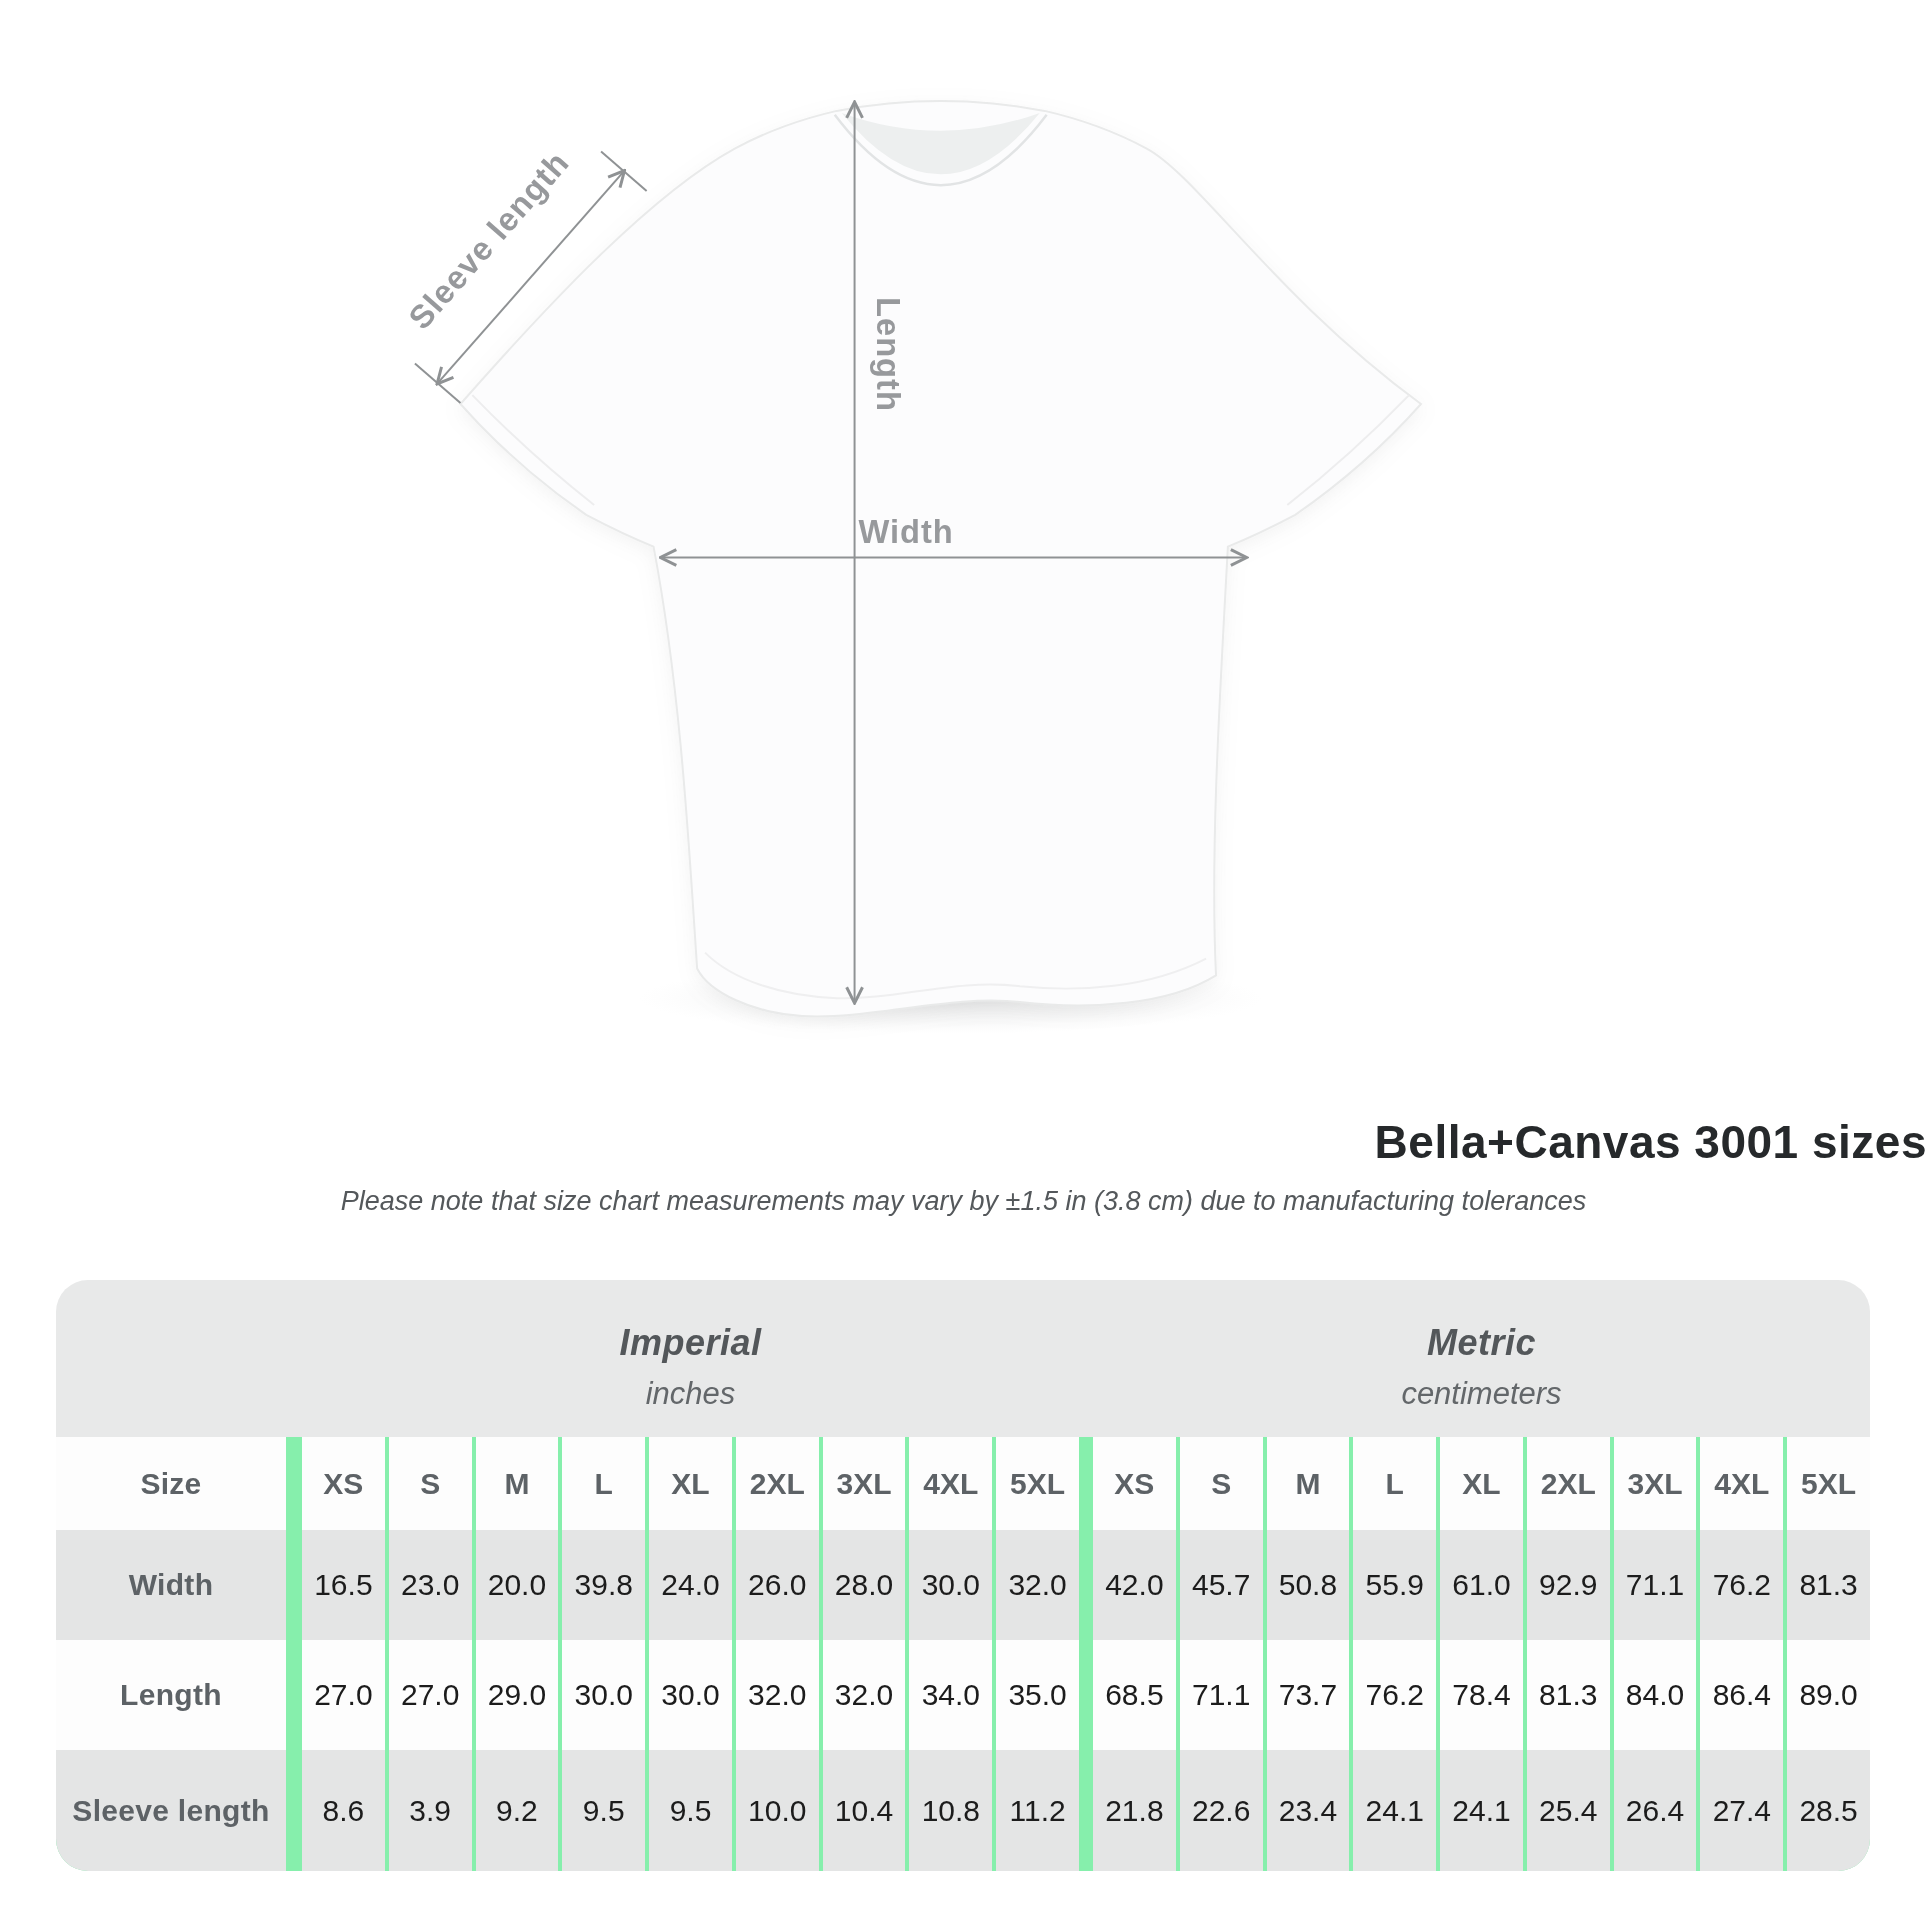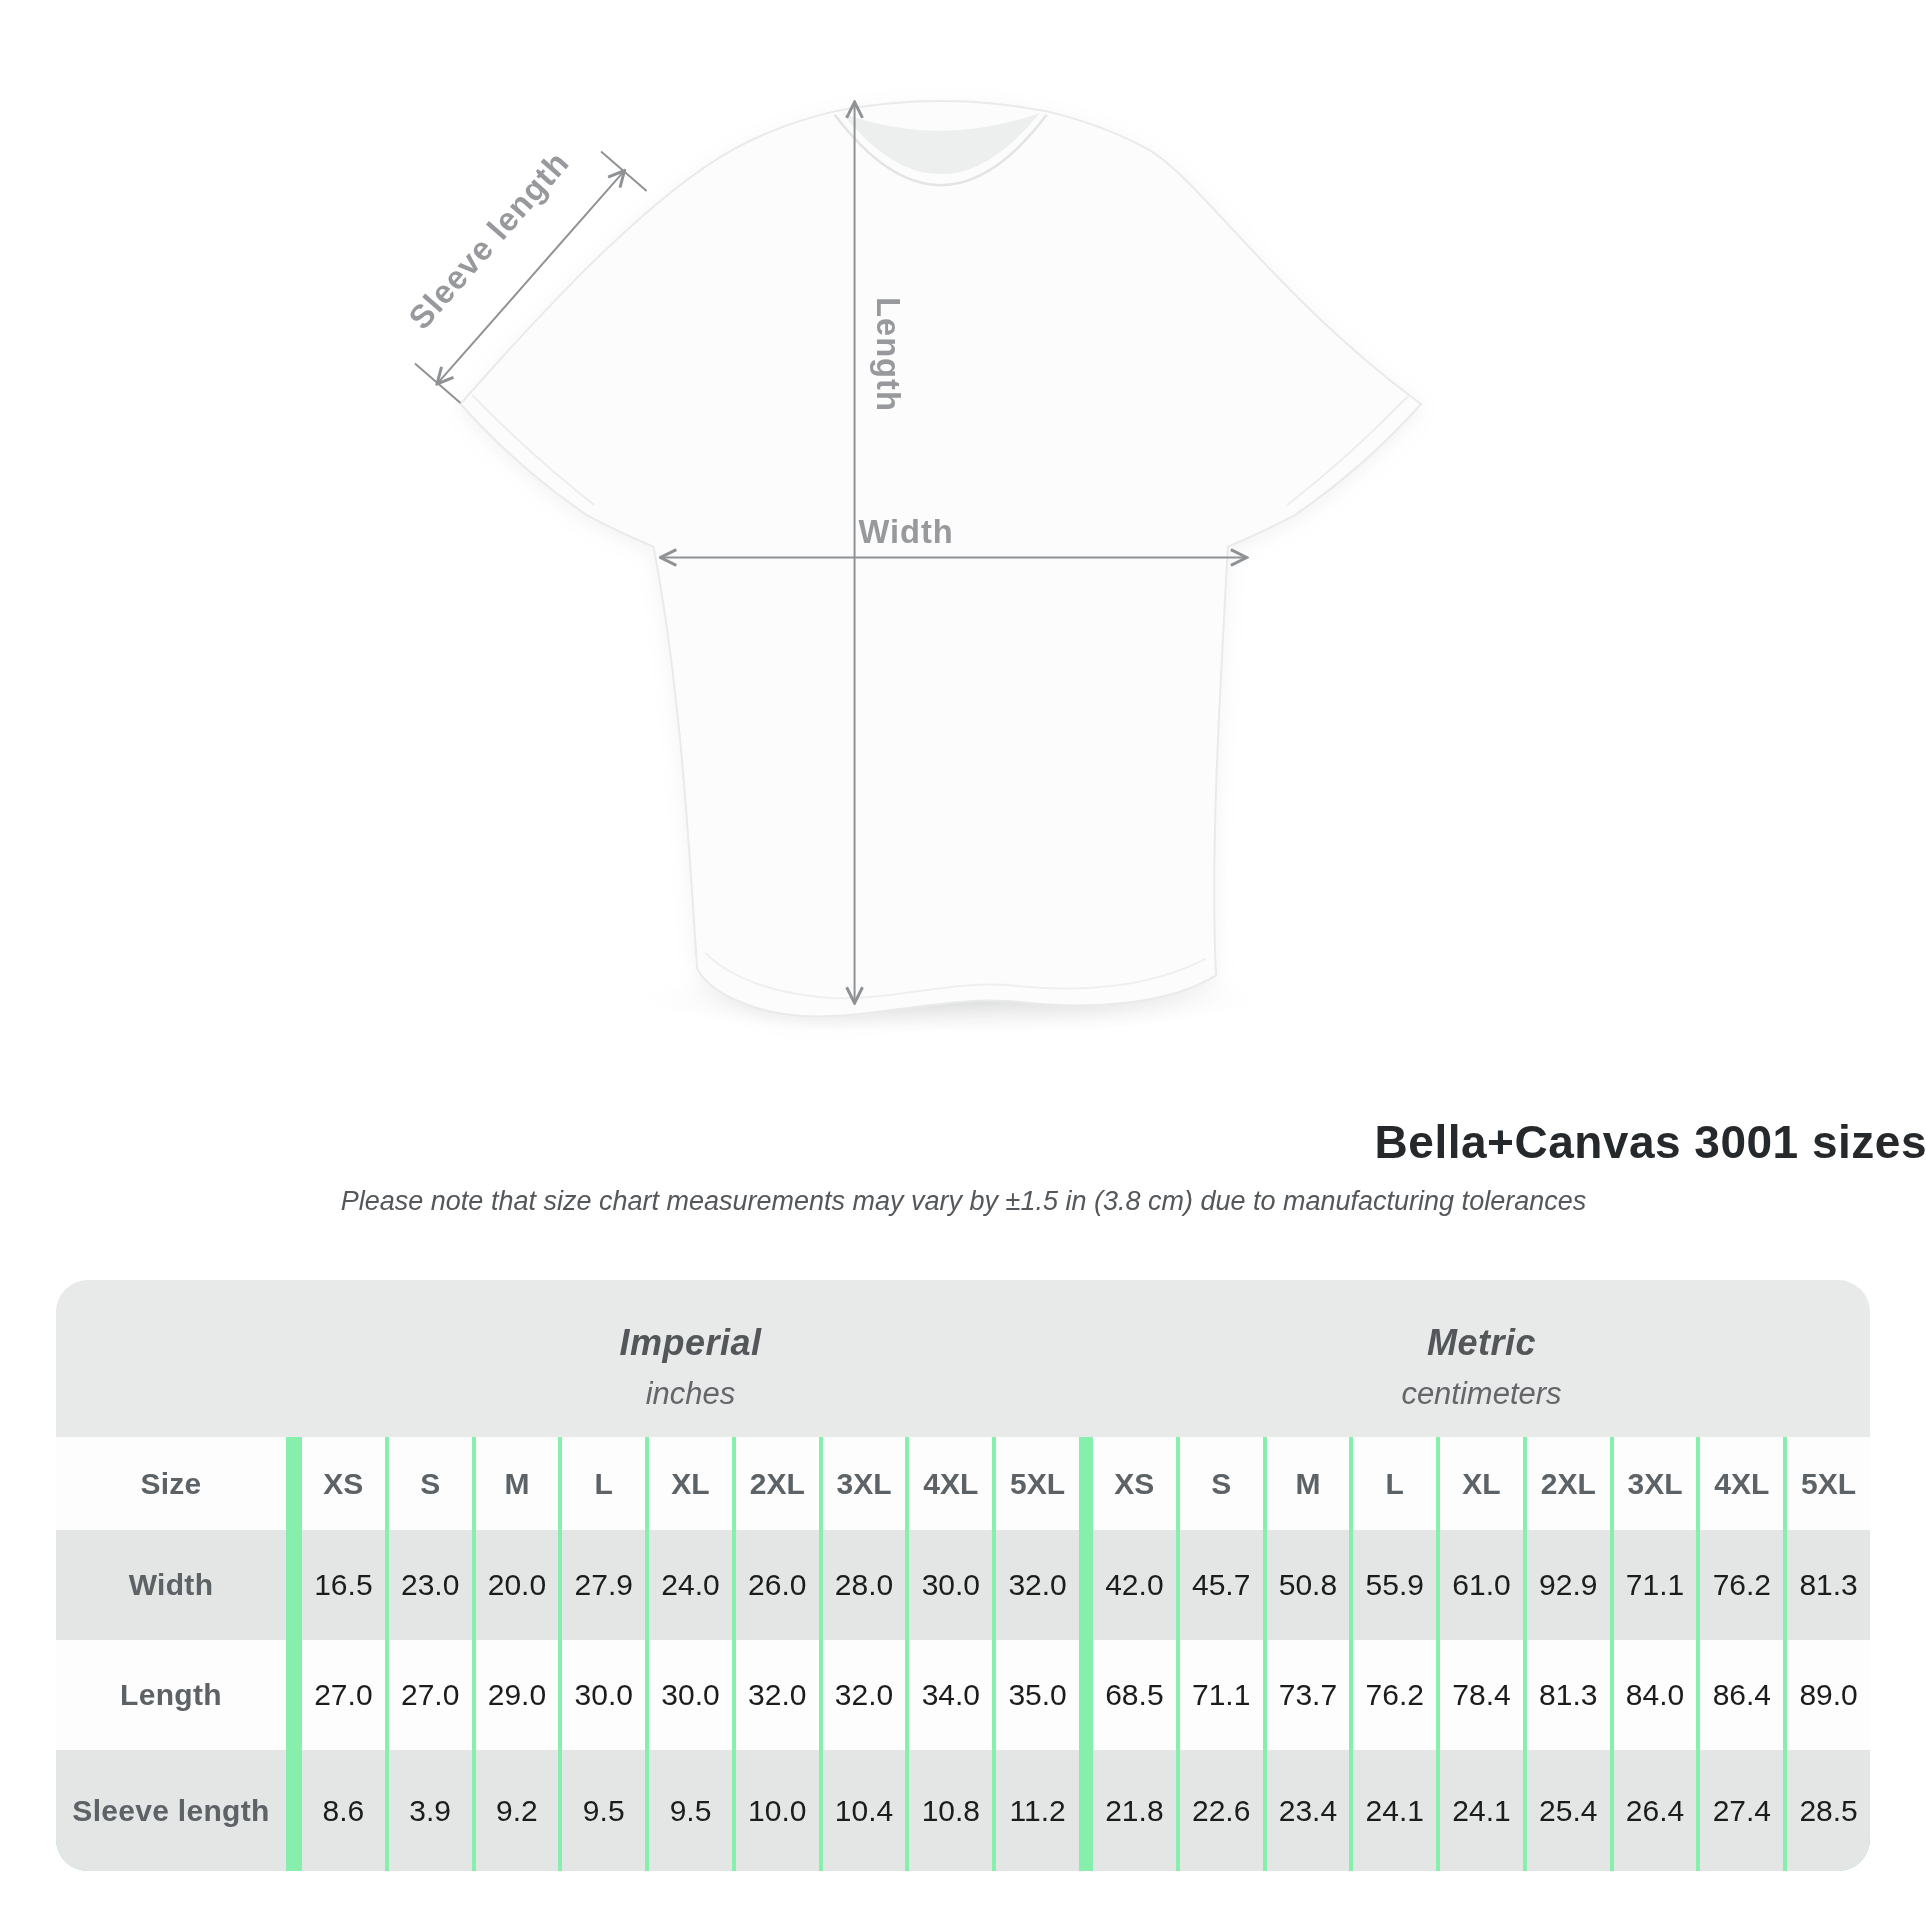--- a/index.html
+++ b/index.html
@@ -148,21 +148,21 @@
     <div class="cell bg-w szh">4XL</div>
     <div class="cell bg-w szh">5XL</div>
   </div>
 
   <div class="trow trow-width">
     <div class="cell bg-g lab">Width</div>
     <div class="sp"></div>
     <div class="cell bg-g val">16.5</div>
     <div class="cell bg-g val">23.0</div>
     <div class="cell bg-g val">20.0</div>
-    <div class="cell bg-g val">27.9</div>
+    <div class="cell bg-g val">39.8</div>
     <div class="cell bg-g val">24.0</div>
     <div class="cell bg-g val">26.0</div>
     <div class="cell bg-g val">28.0</div>
     <div class="cell bg-g val">30.0</div>
     <div class="cell bg-g val">32.0</div>
     <div class="sp"></div>
     <div class="cell bg-g val">42.0</div>
     <div class="cell bg-g val">45.7</div>
     <div class="cell bg-g val">50.8</div>
     <div class="cell bg-g val">55.9</div>

